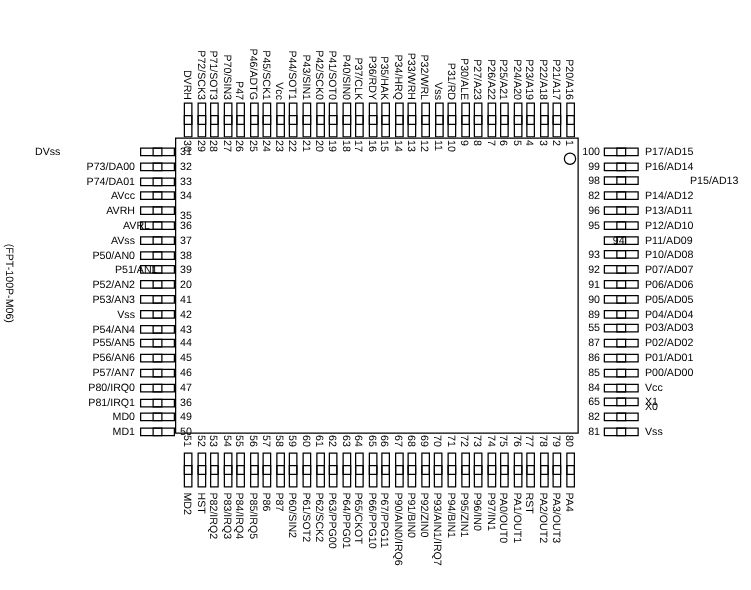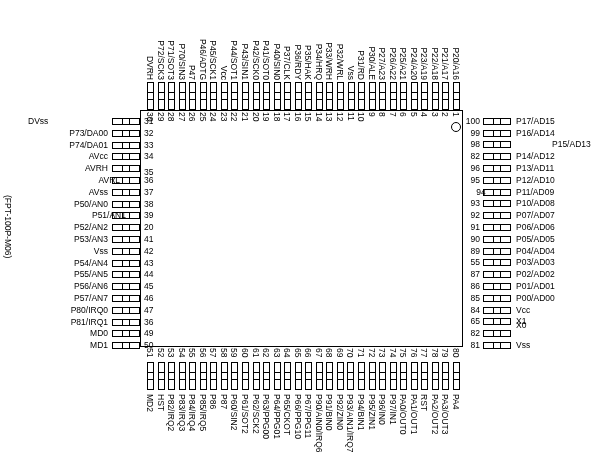--- a/index.html
+++ b/index.html
@@ -299,21 +299,21 @@
     <div class="pin lead-h" style="left: 483px; top: 224px;"></div>
     <div class="num" style="left: 462px; top: 223px; width: 18px; text-align: right;">91</div>
     <div class="lbl" style="left: 516px; top: 223px;">P06/AD06</div>
     <div class="pin lead-h" style="left: 483px; top: 212.2px;"></div>
     <div class="num" style="left: 462px; top: 211.2px; width: 18px; text-align: right;">92</div>
     <div class="lbl" style="left: 516px; top: 211.2px;">P07/AD07</div>
     <div class="pin lead-h" style="left: 483px; top: 200.4px;"></div>
     <div class="num" style="left: 462px; top: 199.4px; width: 18px; text-align: right;">93</div>
     <div class="lbl" style="left: 516px; top: 199.4px;">P10/AD08</div>
     <div class="pin lead-h" style="left: 483px; top: 188.6px;"></div>
-    <div class="num" style="left: 472px; top: 187.6px; width: 18px; text-align: center;">94</div>
+    <div class="num" style="left: 486px; top: 187.6px; width: 18px; text-align: center;">94</div>
     <div class="lbl" style="left: 516px; top: 187.6px;">P11/AD09</div>
     <div class="pin lead-h" style="left: 483px; top: 176.8px;"></div>
     <div class="num" style="left: 462px; top: 175.8px; width: 18px; text-align: right;">95</div>
     <div class="lbl" style="left: 516px; top: 175.8px;">P12/AD10</div>
     <div class="pin lead-h" style="left: 483px; top: 165px;"></div>
     <div class="num" style="left: 462px; top: 164px; width: 18px; text-align: right;">96</div>
     <div class="lbl" style="left: 516px; top: 164px;">P13/AD11</div>
     <div class="pin lead-h" style="left: 483px; top: 153.2px;"></div>
     <div class="num" style="left: 462px; top: 152.2px; width: 18px; text-align: right;">82</div>
     <div class="lbl" style="left: 516px; top: 152.2px;">P14/AD12</div>

